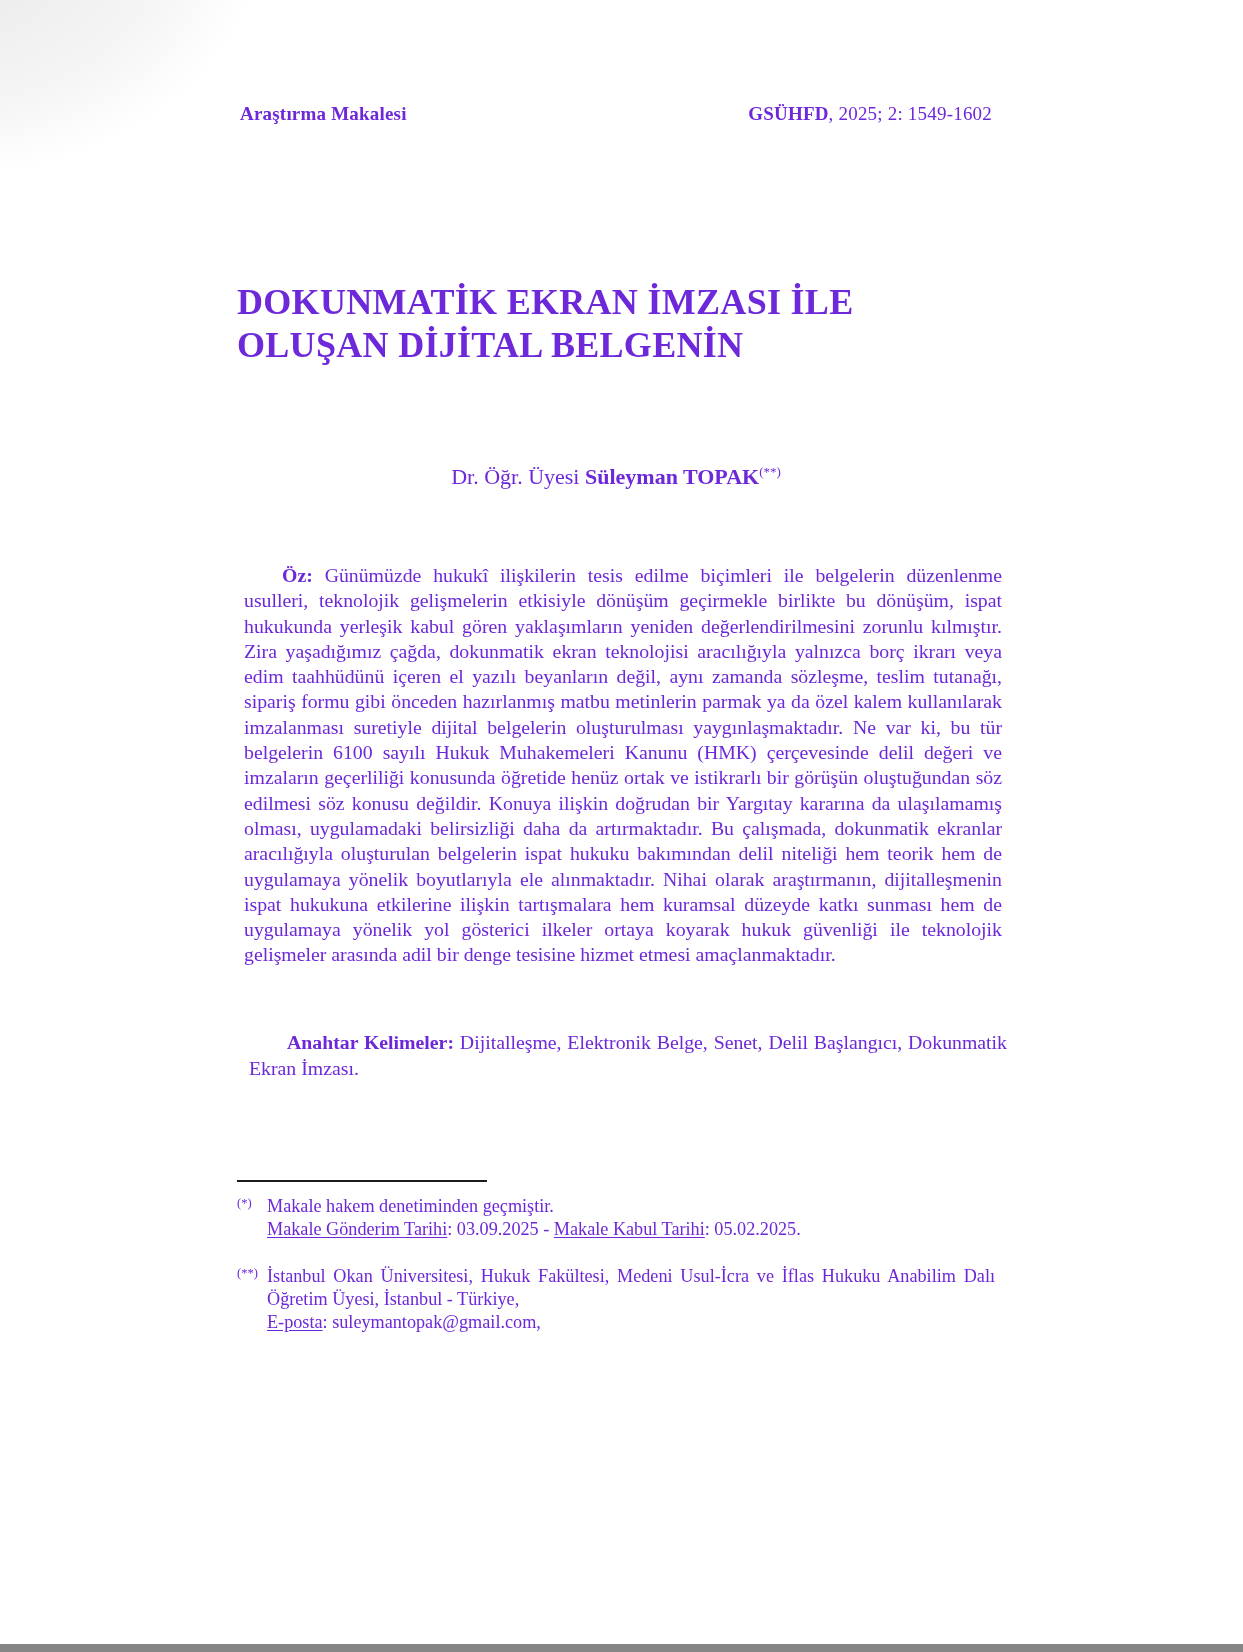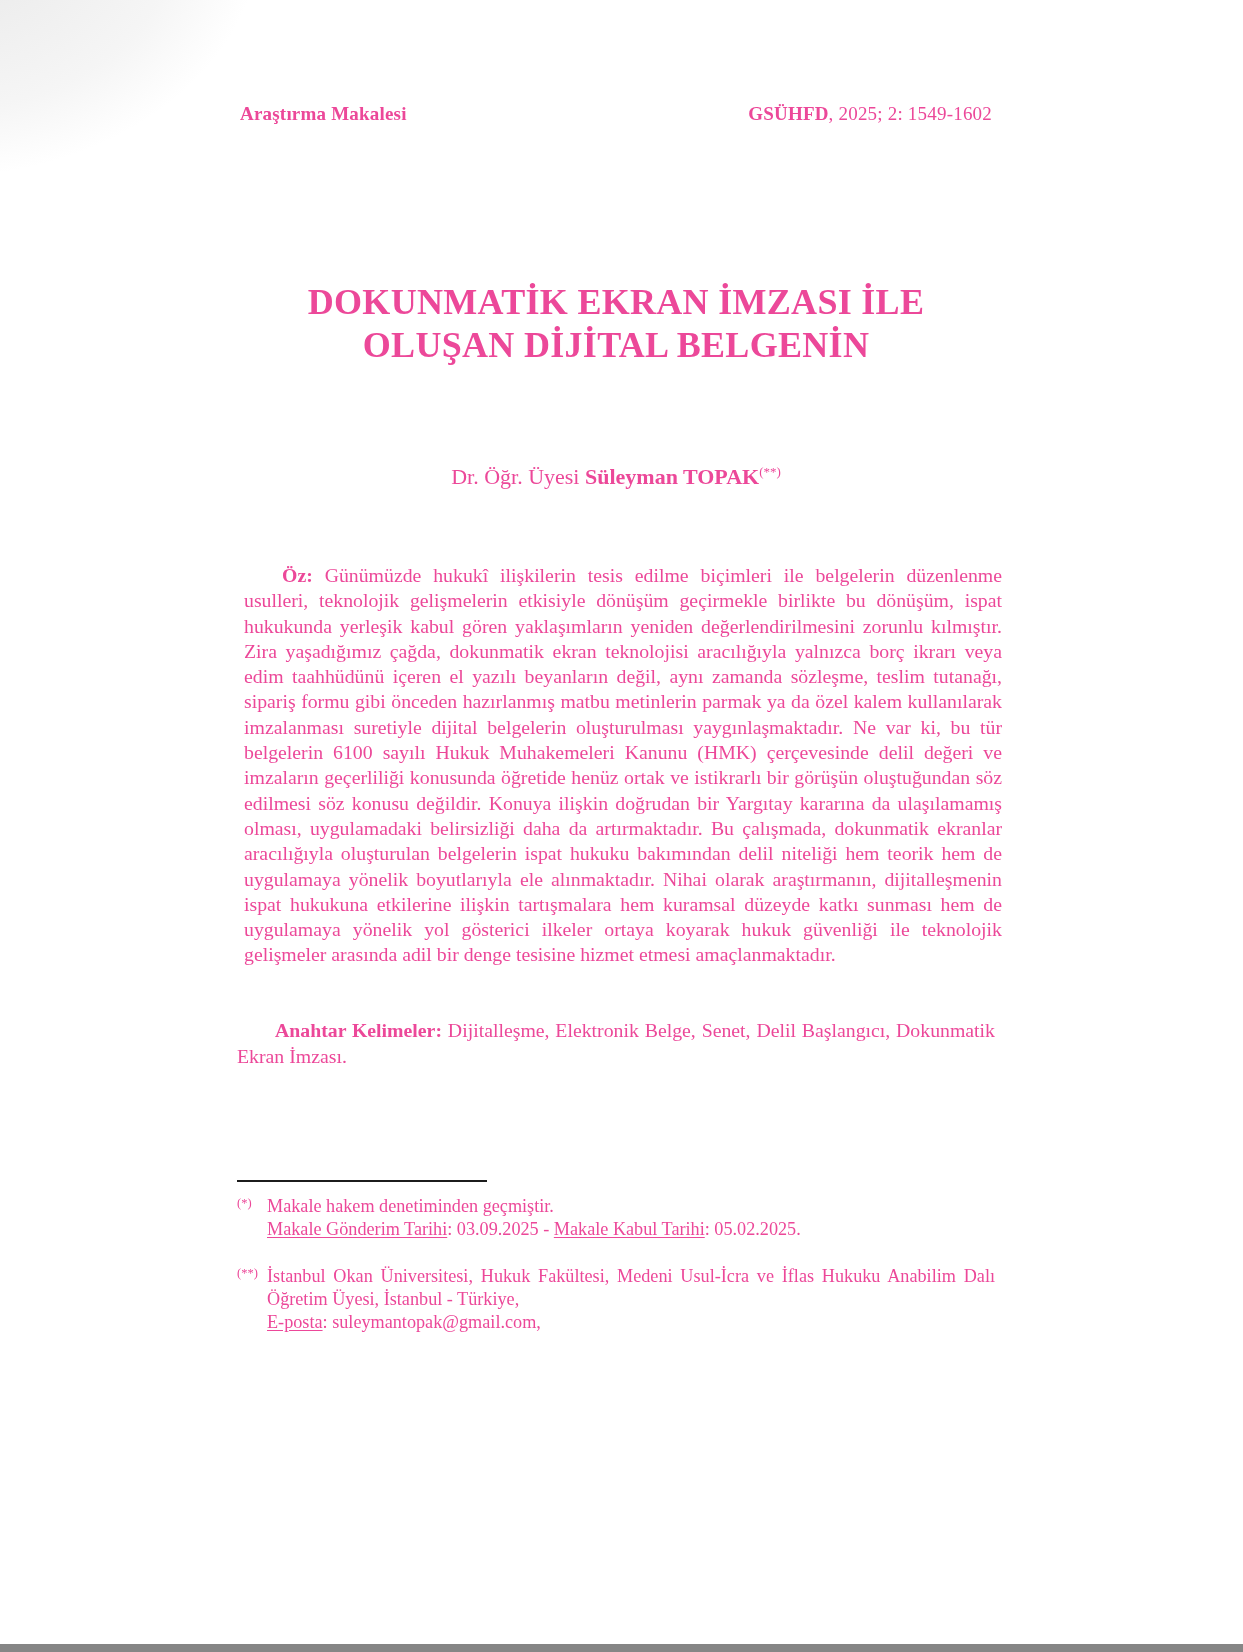--- a/index.html
+++ b/index.html
@@ -2,21 +2,21 @@
 <html lang="tr"><head>
 <meta charset="utf-8">
 <style>
   html, body { margin: 0; padding: 0; background: #e8e8e8; }
   .page {
     position: relative;
     width: 1243px;
     height: 1652px;
     margin: 0 auto;
     background: #ffffff;
-    color: #ec4899;
+    color: #6d28d9;
     font-family: "Liberation Serif", "DejaVu Serif", serif;
     overflow: hidden;
   }
   .corner-shade {
     position: absolute;
     left: 0; top: 0;
     width: 480px; height: 400px;
     background: radial-gradient(ellipse 430px 330px at -60px -70px,
                 rgba(120,120,120,0.18), rgba(160,160,160,0.10) 55%, rgba(255,255,255,0) 75%);
     pointer-events: none;
@@ -26,21 +26,20 @@
     top: 103px; left: 240px; width: 752px;
     display: flex; justify-content: space-between; align-items: baseline;
     font-size: 19px; font-weight: bold; letter-spacing: 0.2px;
   }
   .rh-right { font-weight: normal; margin-left: 32px; }
   .rh-right b { font-weight: bold; }
   .title {
     position: absolute;
     top: 281px; left: 237px; width: 758px;
     margin: 0;
-    text-align: center;
     font-size: 36px; font-weight: bold;
     line-height: 43px; letter-spacing: 0.3px;
   }
   .title .title-line { display: block; }
   sup.fn-ref {
     font-weight: normal;
     font-size: 14px;
     vertical-align: super;
     line-height: 0;
   }
@@ -56,21 +55,21 @@
     position: absolute;
     top: 556px; left: 237px; width: 758px;
     margin: 7px;
     font-size: 19.8px; line-height: 25.3px;
     text-align: justify;
     text-indent: 38px;
   }
   .keywords {
     position: absolute;
     top: 1018px; left: 237px; width: 758px;
-    margin: 0;
+    margin: 12px;
     font-size: 19.8px; line-height: 25.5px;
     text-align: justify;
     text-indent: 38px;
   }
   .lead { font-weight: bold; }
   .footnote-area {
     position: absolute;
     top: 1180px; left: 237px; width: 758px;
     font-size: 18.2px; line-height: 23px;
   }

